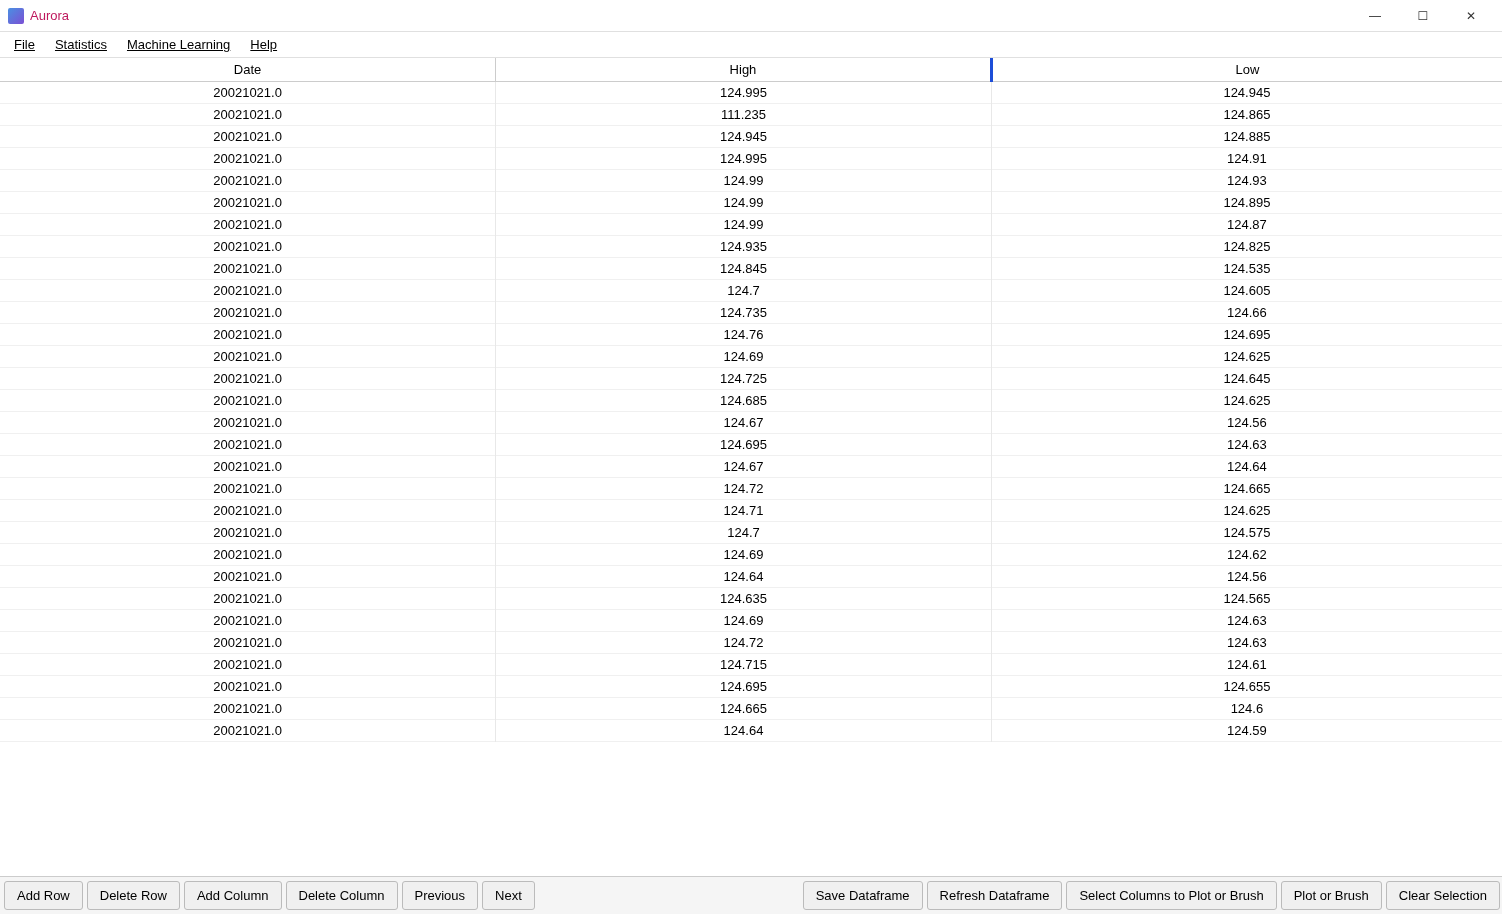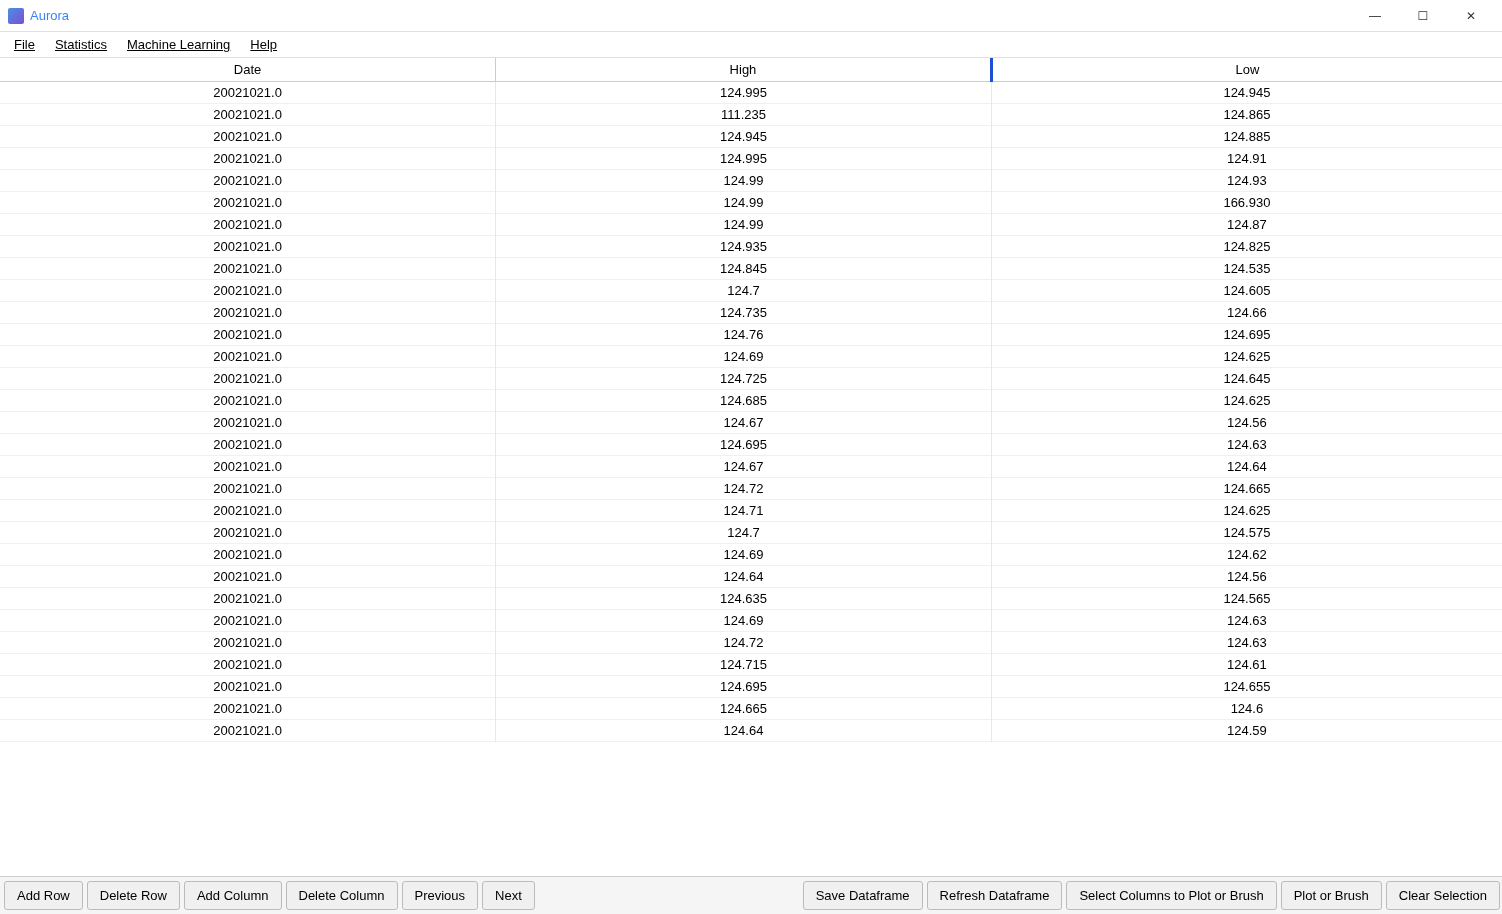--- a/index.html
+++ b/index.html
@@ -2,21 +2,21 @@
 <html><head>
   <meta charset="utf-8">
   <style>
     * { box-sizing: border-box; margin: 0; padding: 0; }
     body { font-family: 'Segoe UI', Arial, sans-serif; font-size: 13px; background: #fff; color: #000; height: 914px; width: 1502px; overflow: hidden; display: flex; flex-direction: column; }
 
     
     .titlebar { display: flex; align-items: center; justify-content: space-between; background: #fff; border-bottom: 1px solid #e0e0e0; padding: 4px 8px; height: 32px; }
     .titlebar-left { display: flex; align-items: center; gap: 6px; }
     .titlebar-icon { width: 16px; height: 16px; background: linear-gradient(135deg, #4a90e2, #7b4fd4); border-radius: 2px; display: inline-block; }
-    .titlebar-title { font-size: 13px; color: #3b82f6; }
+    .titlebar-title { font-size: 13px; color: #be185d; }
     .titlebar-controls { display: flex; gap: 2px; }
     .titlebar-btn { width: 46px; height: 28px; border: none; background: transparent; cursor: pointer; font-size: 12px; display: flex; align-items: center; justify-content: center; color: #333; }
 
     
     .menubar { display: flex; align-items: center; padding: 2px 4px; border-bottom: 1px solid #e0e0e0; height: 26px; background: #fff; }
     .menubar-item { padding: 2px 10px; cursor: pointer; font-size: 13px; border-radius: 3px; text-decoration: underline; }
 
     
     .table-area { flex: 1; overflow-y: auto; overflow-x: hidden; }
     table { width: 100%; border-collapse: collapse; }
@@ -91,21 +91,21 @@
           <td>124.91</td>
         </tr>
         <tr>
           <td>20021021.0</td>
           <td>124.99</td>
           <td>124.93</td>
         </tr>
         <tr>
           <td>20021021.0</td>
           <td>124.99</td>
-          <td>166.930</td>
+          <td>124.895</td>
         </tr>
         <tr>
           <td>20021021.0</td>
           <td>124.99</td>
           <td>124.87</td>
         </tr>
         <tr>
           <td>20021021.0</td>
           <td>124.935</td>
           <td>124.825</td>

